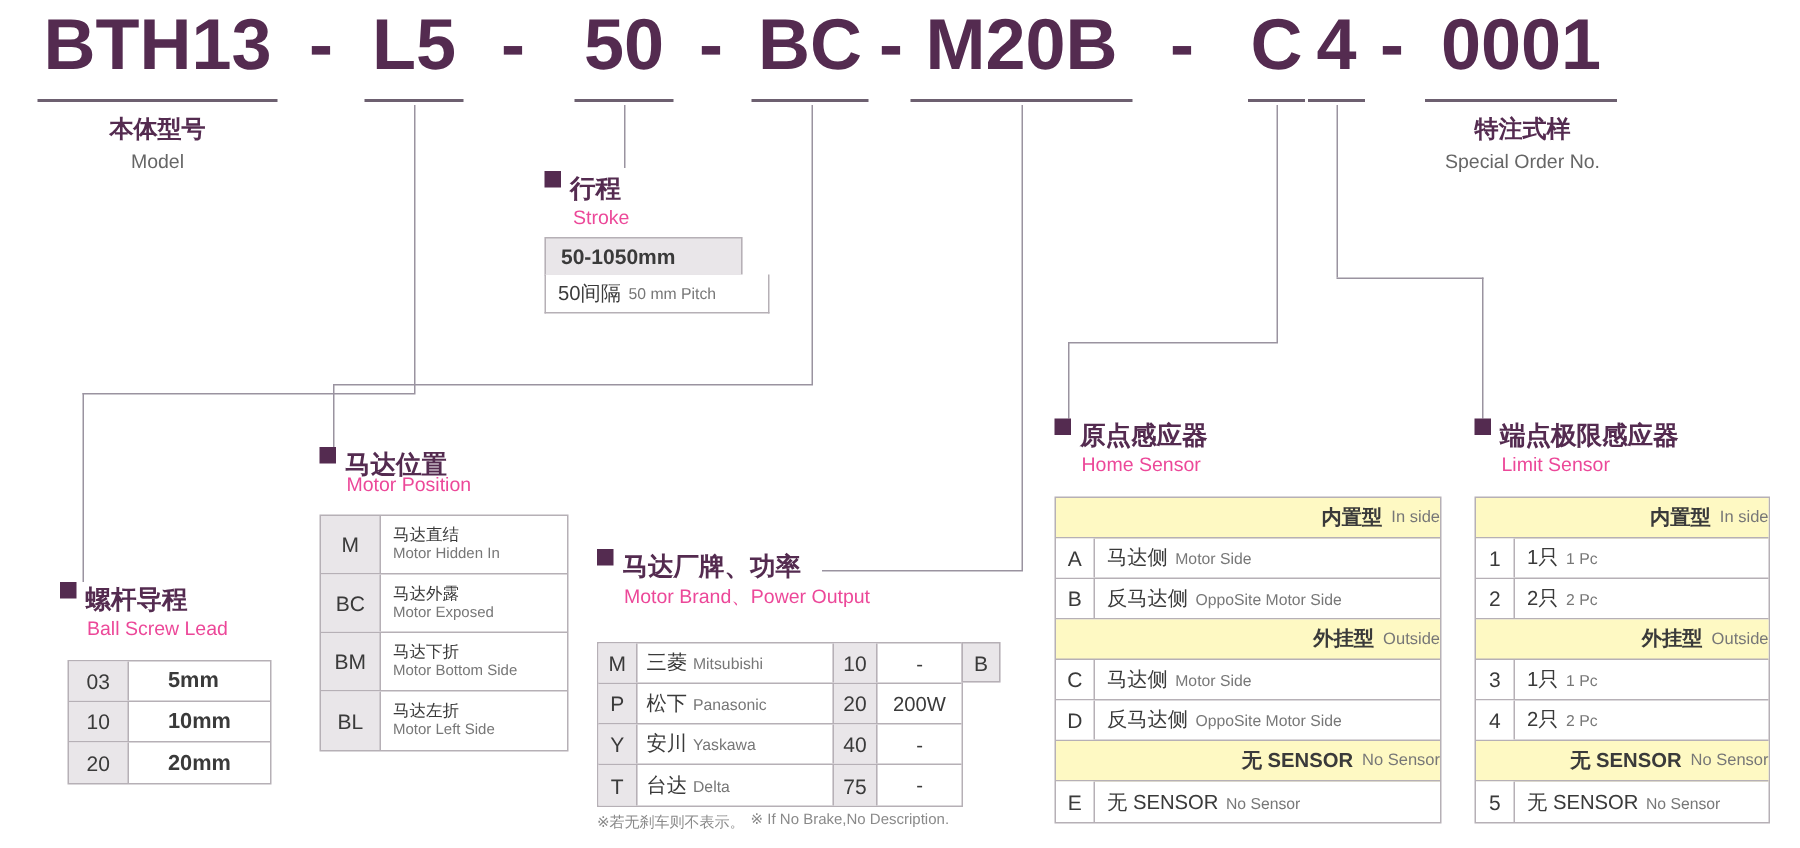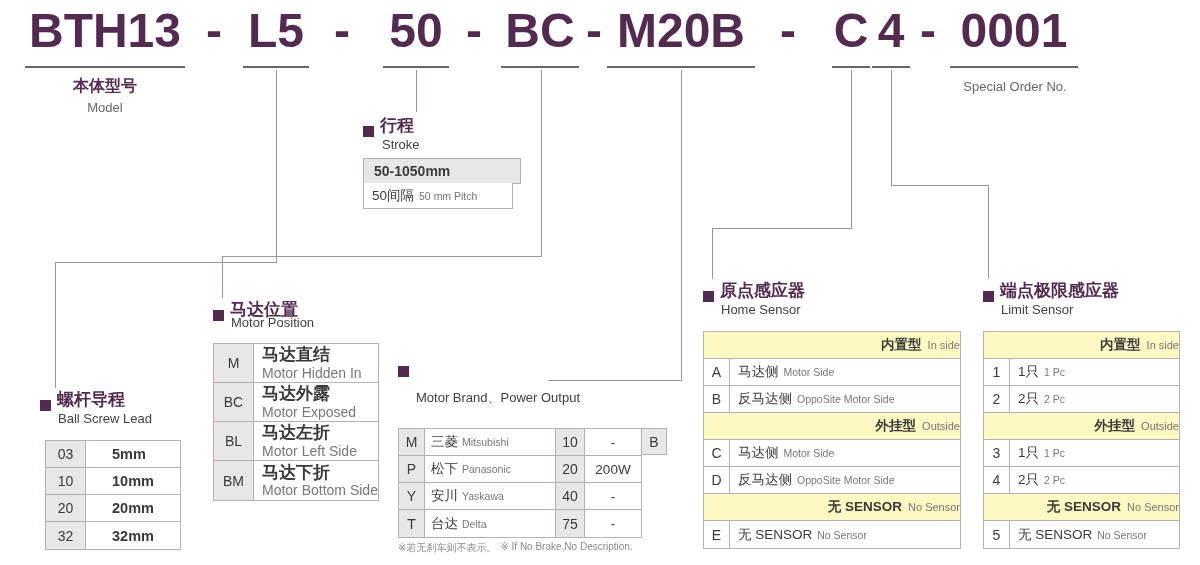--- a/index.html
+++ b/index.html
@@ -12,44 +12,44 @@
   .seg, .sep {
     position:absolute; top:0; height:62px; line-height:62px;
     text-align:center; font-size:48px; font-weight:bold;
     color:var(--accent,#542b50); white-space:nowrap;
   }
   .uline { position:absolute; top:66px; height:2px; background:#6d6070; }
   .cline { position:absolute; background:var(--line,#9a93a0); }
   .center-label { position:absolute; text-align:center; }
   .center-label .cn { font-size:16px; font-weight:bold; color:var(--accent,#542b50); display:block; }
   .center-label .en { font-size:13px; color:#666; display:block; margin-top:3px; }
-  .sec-head { position:absolute; display:flex; align-items:flex-end; gap:6px; white-space:nowrap; }
+  .sec-head { position:absolute; display:flex; align-items:flex-start; gap:6px; white-space:nowrap; }
   .bullet { width:11px; height:11px; background:var(--accent,#542b50); display:inline-block; flex:0 0 auto; }
   .sec-cn { font-size:17px; font-weight:bold; color:var(--accent,#542b50); }
-  .sec-en { position:absolute; font-size:13px; color:#404040; white-space:nowrap; }
+  .sec-en { position:absolute; font-size:13px; color:#ec4899; white-space:nowrap; }
   .box { position:absolute; border:1px solid var(--border,#b6b0b6); display:flex; align-items:center; }
   .range-box { background:var(--gray_bg,#e9e6e9); padding-left:10px; font-size:14px; font-weight:bold; }
   .pitch-box { background:#fff; border-top:none; padding-left:8px; gap:5px; }
   .pitch-cn { font-size:13.5px; }
   .pitch-en { font-size:10.5px; color:#777; }
   .tbl { position:absolute; border:1px solid var(--border,#b6b0b6); background:#fff; }
   .trow { display:flex; align-items:center; height:27px; border-bottom:1px solid var(--border,#b6b0b6); }
   .trow:last-child { border-bottom:none; }
   .trow.h39 { height:39px; }
   .ccode {
     display:flex; align-items:center; justify-content:center; align-self:stretch;
     background:var(--gray_bg,#e9e6e9); border-right:1px solid var(--border,#b6b0b6);
     font-size:14px; flex:0 0 auto;
   }
   .ccode.white { background:#fff; }
   .w40 { width:40px; } .w26 { width:26px; } .w30 { width:30px; }
   .cval { padding-left:26px; font-size:14.5px; font-weight:bold; }
   .mp-content { padding-left:8px; line-height:1.15; }
-  .mp-cn { font-size:17px; display:block;font-weight:bold; }
-  .mp-en { font-size:14px; color:#777; display:block; }
+  .mp-cn { font-size:11px; display:block; }
+  .mp-en { font-size:10px; color:#777; display:block; }
   .inline-pair { display:flex; align-items:baseline; gap:5px; padding-left:8px; white-space:nowrap; }
   .pair-cn { font-size:13.5px; }
   .pair-en { font-size:10.5px; color:#777; }
   .hdr-row { justify-content:flex-end; background:#fef9c3; gap:6px; }
   .hdr-cn { font-size:13.5px; font-weight:bold; }
   .hdr-en { font-size:11px; color:#777; }
   .mb-brand { width:130px; display:flex; align-items:baseline; gap:4px; padding-left:6px; white-space:nowrap; }
   .mb-pc { border-left:none; }
   .mb-pw { width:56px; text-align:center; font-size:13.5px; }
   .brake-cell {
@@ -104,29 +104,30 @@
 
 <div class="cline" style="left:891px;top:70px;width:1px;height:115px;"></div>
 <div class="cline" style="left:891px;top:185px;width:98px;height:1px;"></div>
 <div class="cline" style="left:988px;top:185px;width:1px;height:94px;"></div>
 
 <div class="center-label" style="left:25px;top:76px;width:160px;">
   <span class="cn">本体型号</span>
   <span class="en">Model</span>
 </div>
 <div class="center-label" style="left:935px;top:76px;width:160px;">
+  <span class="cn">特注式样</span>
   <span class="en">Special Order No.</span>
 </div>
 
 <div class="sec-head" style="left:363px;top:114px;">
   <span class="bullet"></span>
   <span class="sec-cn">行程</span>
 </div>
 <div class="sec-en" style="left:382px;top:137px;">Stroke</div>
-<div class="box range-box" style="left:363px;top:158px;width:158px;height:26px;">
+<div class="box range-box" style="left:363px;top:158px;width:132px;height:26px;">
   <span>50-1050mm</span>
 </div>
 <div class="box pitch-box" style="left:363px;top:183px;width:150px;height:26px;">
   <span class="pitch-cn">50间隔</span>
   <span class="pitch-en">50 mm Pitch</span>
 </div>
 
 <div class="sec-head" style="left:40px;top:388px;">
   <span class="bullet"></span>
   <span class="sec-cn">螺杆导程</span>
@@ -137,24 +138,20 @@
     <div class="ccode w40">03</div>
     <div class="cval">5mm</div>
   </div>
   <div class="trow">
     <div class="ccode w40">10</div>
     <div class="cval">10mm</div>
   </div>
   <div class="trow">
     <div class="ccode w40">20</div>
     <div class="cval">20mm</div>
-  </div>
-  <div class="trow">
-    <div class="ccode w40">32</div>
-    <div class="cval">32mm</div>
   </div>
 </div>
 
 <div class="sec-head" style="left:213px;top:298px;">
   <span class="bullet"></span>
   <span class="sec-cn">马达位置</span>
 </div>
 <div class="sec-en" style="left:231px;top:315px;">Motor Position</div>
 <div class="tbl" style="left:213px;top:343px;width:166px;">
   <div class="trow h39">
@@ -165,37 +162,38 @@
     </div>
   </div>
   <div class="trow h39">
     <div class="ccode w40">BC</div>
     <div class="mp-content">
       <span class="mp-cn">马达外露</span>
       <span class="mp-en">Motor Exposed</span>
     </div>
   </div>
   <div class="trow h39">
+    <div class="ccode w40">BM</div>
+    <div class="mp-content">
+      <span class="mp-cn">马达下折</span>
+      <span class="mp-en">Motor Bottom Side</span>
+    </div>
+  </div>
+  <div class="trow h39">
     <div class="ccode w40">BL</div>
     <div class="mp-content">
       <span class="mp-cn">马达左折</span>
       <span class="mp-en">Motor Left Side</span>
     </div>
   </div>
-  <div class="trow h39">
-    <div class="ccode w40">BM</div>
-    <div class="mp-content">
-      <span class="mp-cn">马达下折</span>
-      <span class="mp-en">Motor Bottom Side</span>
-    </div>
-  </div>
 </div>
 
 <div class="sec-head" style="left:398px;top:366px;">
   <span class="bullet"></span>
+  <span class="sec-cn">马达厂牌、功率</span>
 </div>
 <div class="sec-en" style="left:416px;top:389px;">Motor Brand、Power Output</div>
 <div class="tbl" style="left:398px;top:428px;width:244px;">
   <div class="trow">
     <div class="ccode w26">M</div>
     <div class="mb-brand">
       <span class="pair-cn">三菱</span>
       <span class="pair-en">Mitsubishi</span>
     </div>
     <div class="ccode w30 mb-pc" style="border-left:1px solid var(--border,#b6b0b6);">10</div>

